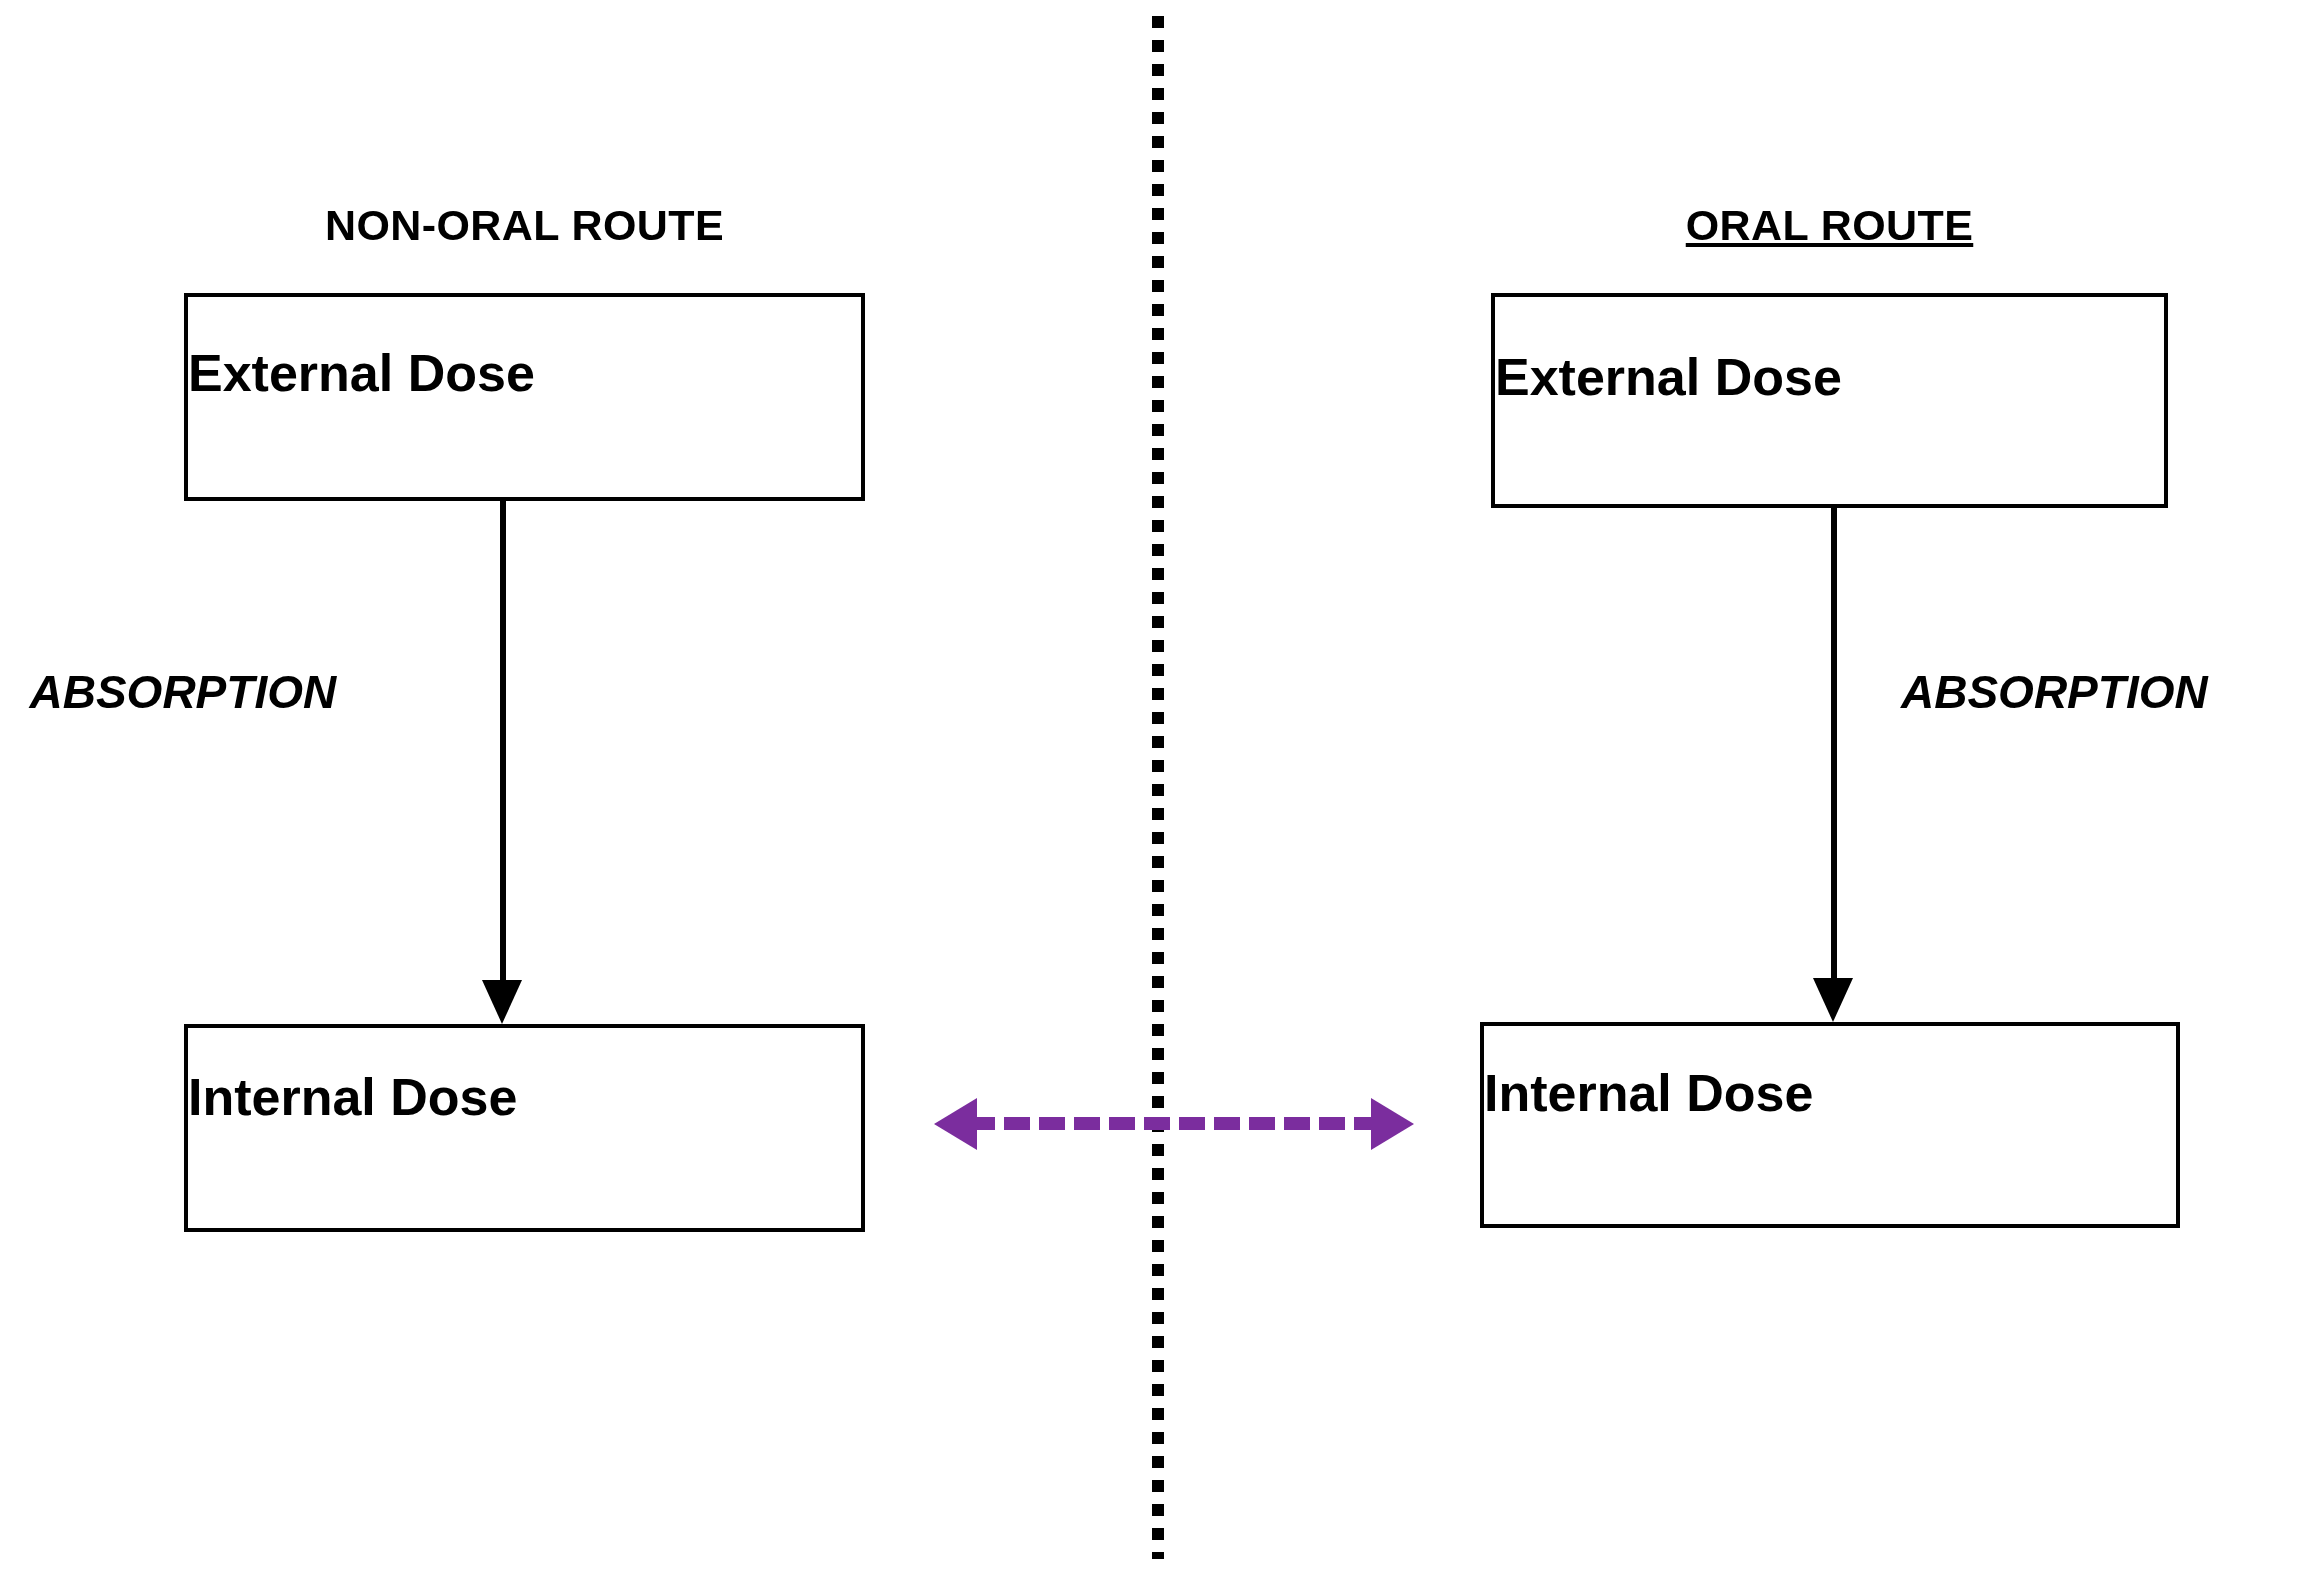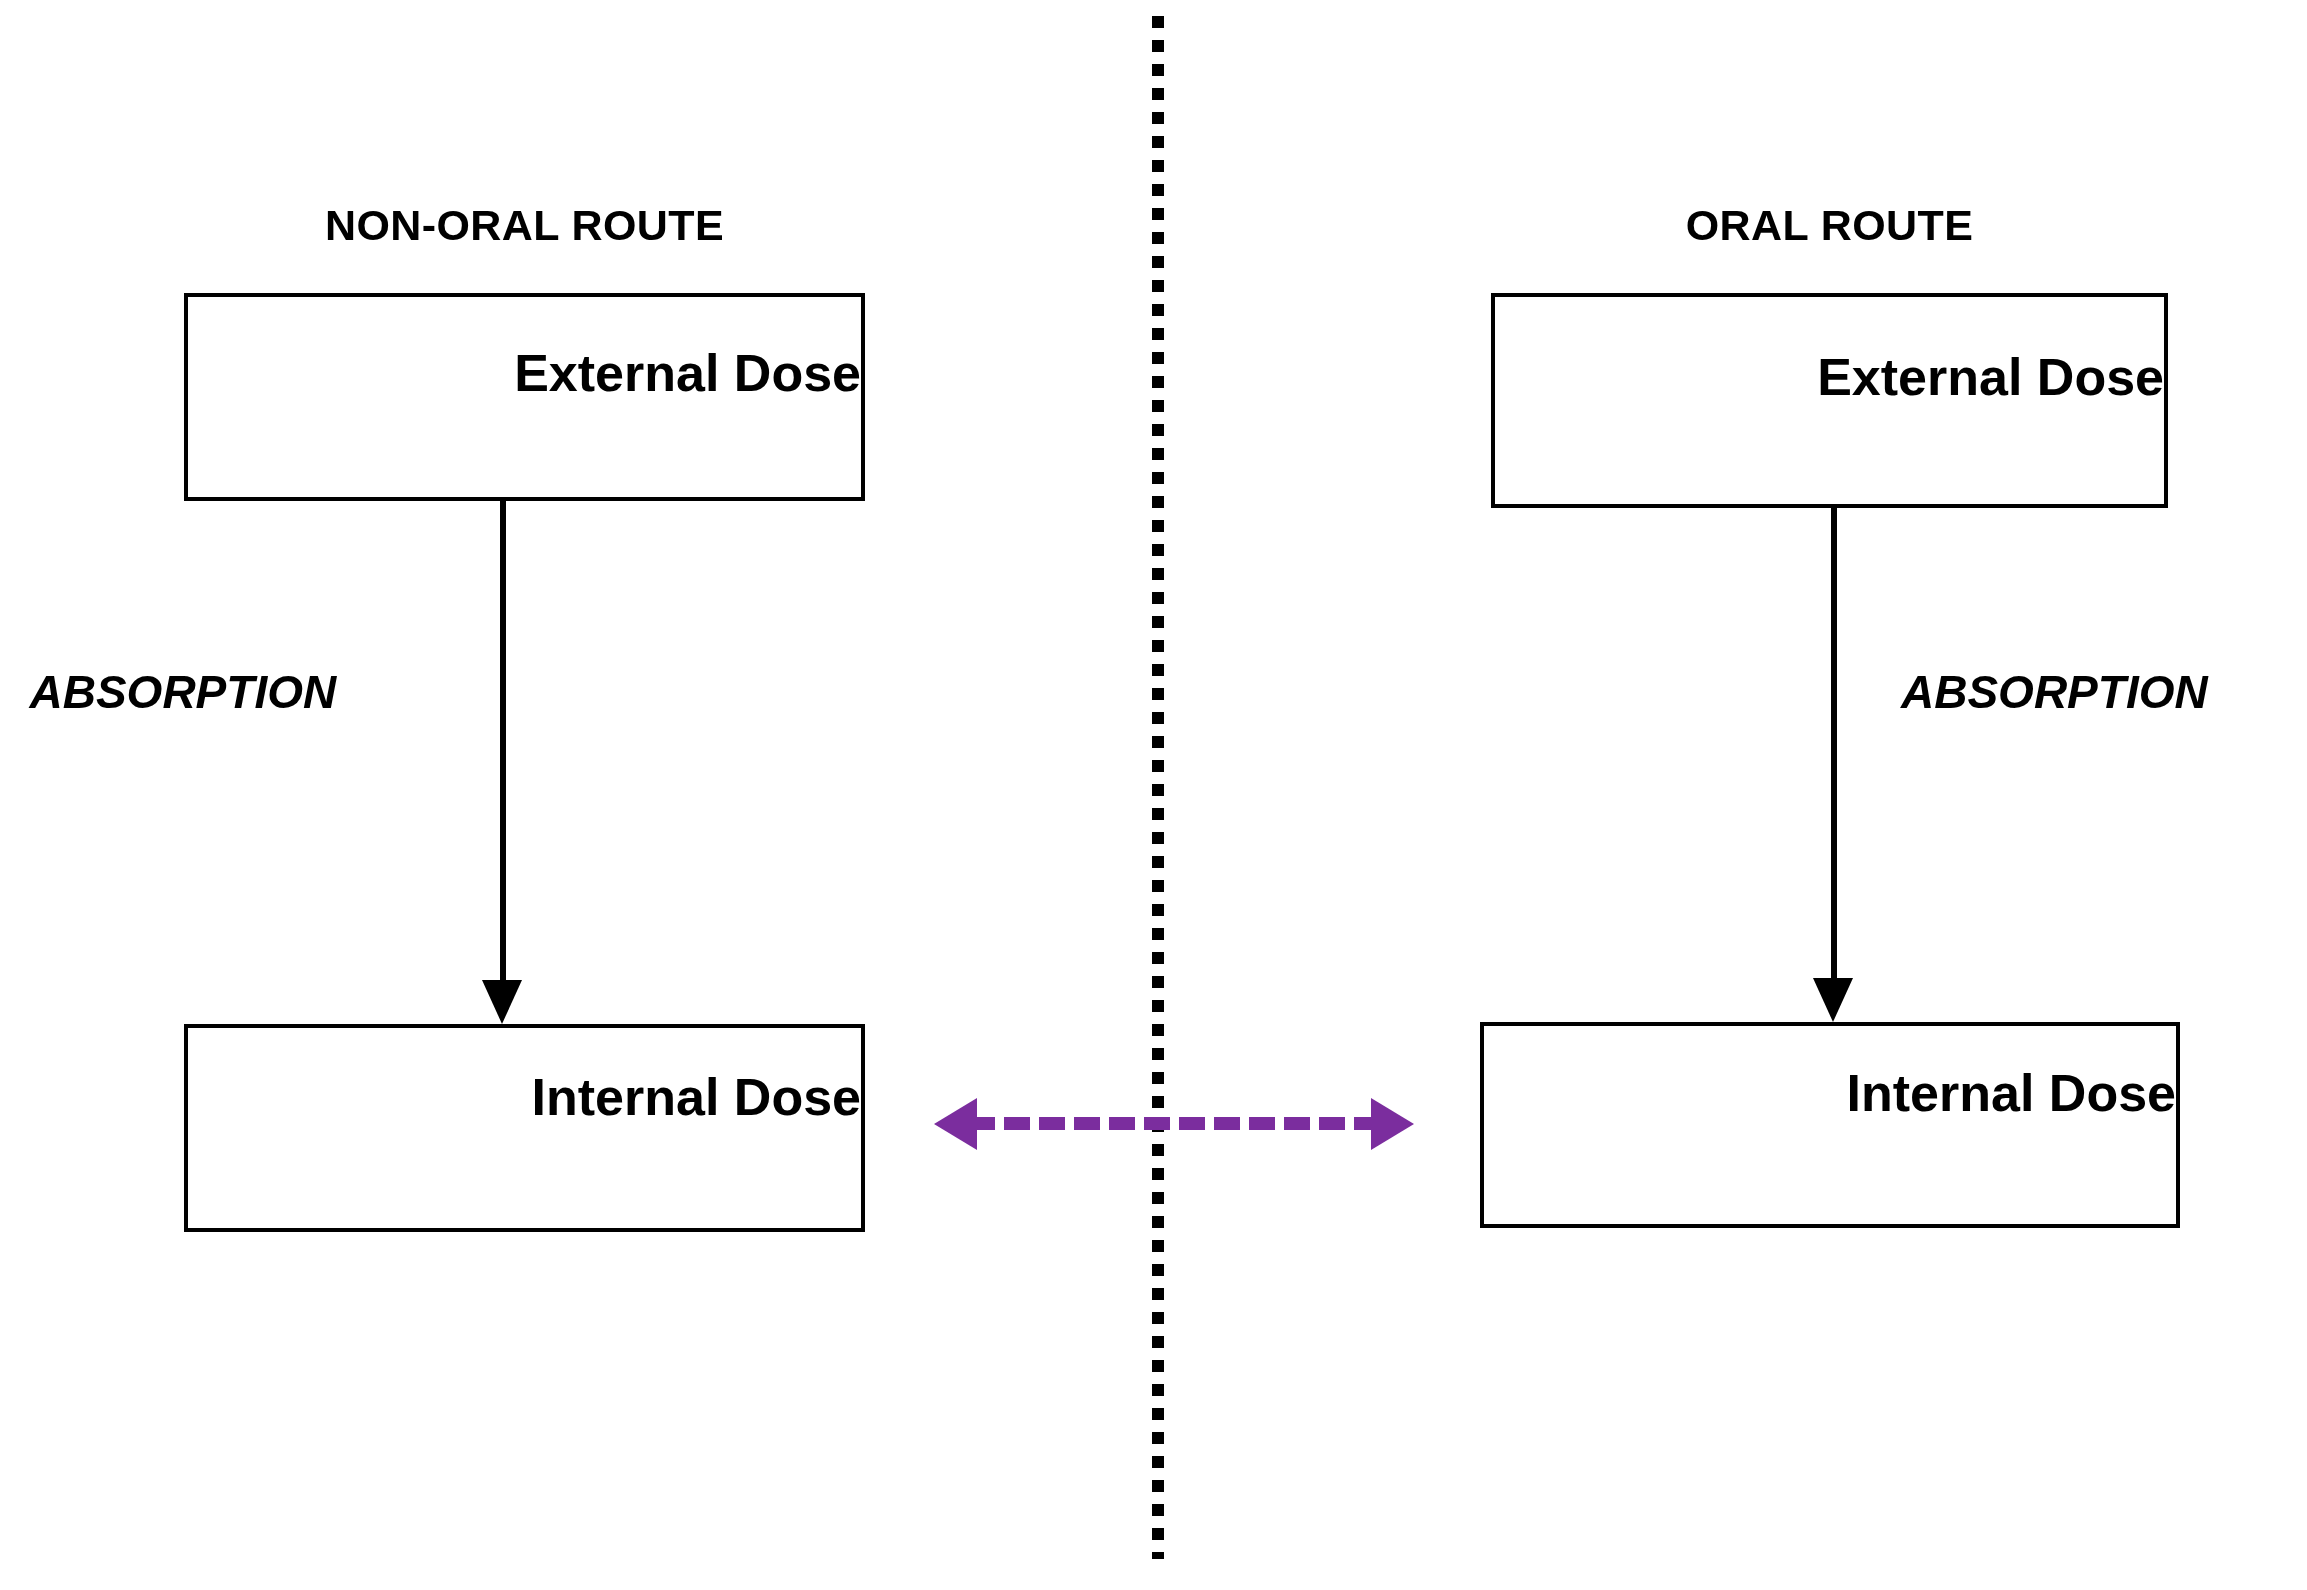--- a/index.html
+++ b/index.html
@@ -32,38 +32,39 @@
   }
   #title-nonoral {
     left: 184px;
     width: 681px;
     top: 204px;
   }
   #title-oral {
     left: 1491px;
     width: 677px;
     top: 204px;
+    text-decoration: underline;
   }
 
   
   .dose-box {
     position: absolute;
     box-sizing: border-box;
     border: 4.4px solid #000000;
     background: #ffffff;
   }
   .dose-box .box-label {
     position: absolute;
     left: 0;
     right: 0;
     font-family: "Liberation Sans", sans-serif;
     font-weight: bold;
     font-size: 52px;
     color: #000000;
-    text-align: right;
+    text-align: left;
     white-space: nowrap;
     line-height: 1;
   }
 
   #box-ext-left  { left: 184px;  top: 293px;  width: 681px; height: 208px; }
   #box-ext-left  .box-label  { top: 50px; }
 
   #box-int-left  { left: 184px;  top: 1024px; width: 681px; height: 208px; }
   #box-int-left  .box-label  { top: 43px; }
 

